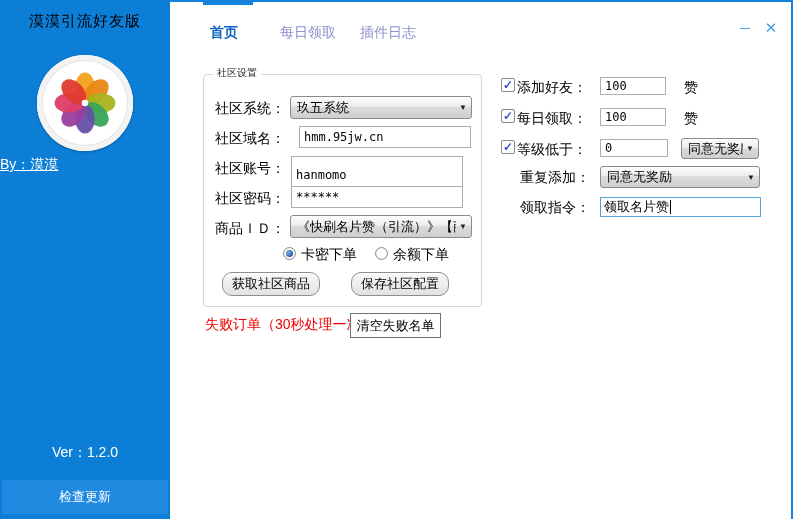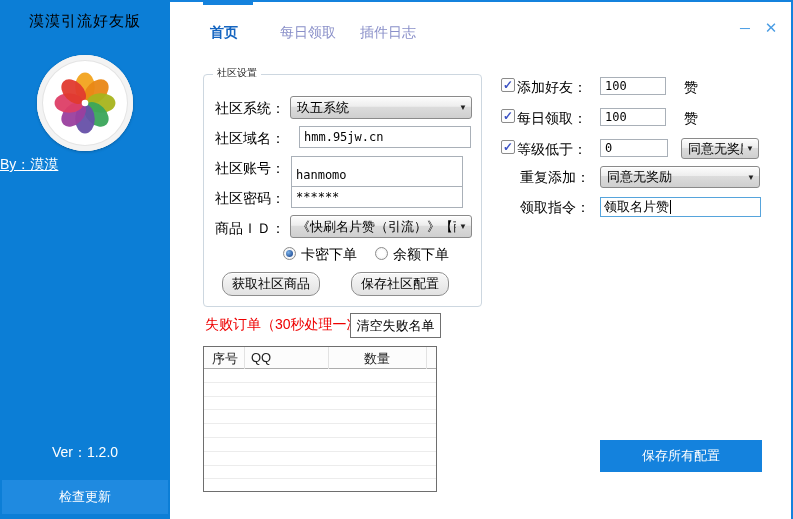--- a/index.html
+++ b/index.html
@@ -141,31 +141,20 @@
   <div class="lbl" style="left:301px; top:246px">卡密下单</div>
   <div class="radio" style="left:375px; top:247px"></div>
   <div class="lbl" style="left:393px; top:246px">余额下单</div>
 
   <button class="btn" style="left:222px; top:272px; width:98px; height:24px">获取社区商品</button>
   <button class="btn" style="left:351px; top:272px; width:98px; height:24px">保存社区配置</button>
 
   <div class="failed-title">失败订单（30秒处理一次）</div>
   <button class="clear-btn">清空失败名单</button>
 
-  <div class="table">
-    <div class="thead">
-      <div class="th" style="left:8px">序号</div>
-      <div class="th" style="left:47px">QQ</div>
-      <div class="th" style="left:124px; width:98px; text-align:center">数量</div>
-    </div>
-    <div class="vline" style="left:40px"></div>
-    <div class="vline" style="left:124px"></div>
-    <div class="vline" style="left:222px"></div>
-    <div class="tbody"></div>
-  </div>
 
   <div class="checkbox" style="left:501px; top:78px">✓</div>
   <div class="lbl" style="left:517px; top:79px">添加好友：</div>
   <input class="txt" style="left: 600px; top: 77px; width: 66px; height: 18px;" value="100">
   <div class="unit" style="left:684px; top:79px">赞</div>
 
   <div class="checkbox" style="left:501px; top:109px">✓</div>
   <div class="lbl" style="left:517px; top:110px">每日领取：</div>
   <input class="txt" style="left: 600px; top: 108px; width: 66px; height: 18px;" value="100">
   <div class="unit" style="left:684px; top:110px">赞</div>
@@ -183,15 +172,14 @@
     <span class="combo-text">同意无奖励</span>
     <span class="combo-arrow">▼</span>
   </div>
 
   <div class="lbl" style="left:520px; top:199px">领取指令：</div>
   <div class="cmd-input">
     <span>领取名片赞</span>
     <span class="caret"></span>
   </div>
 
-  <button class="save-all">保存所有配置</button>
 
 </div>
 
 </body></html>

